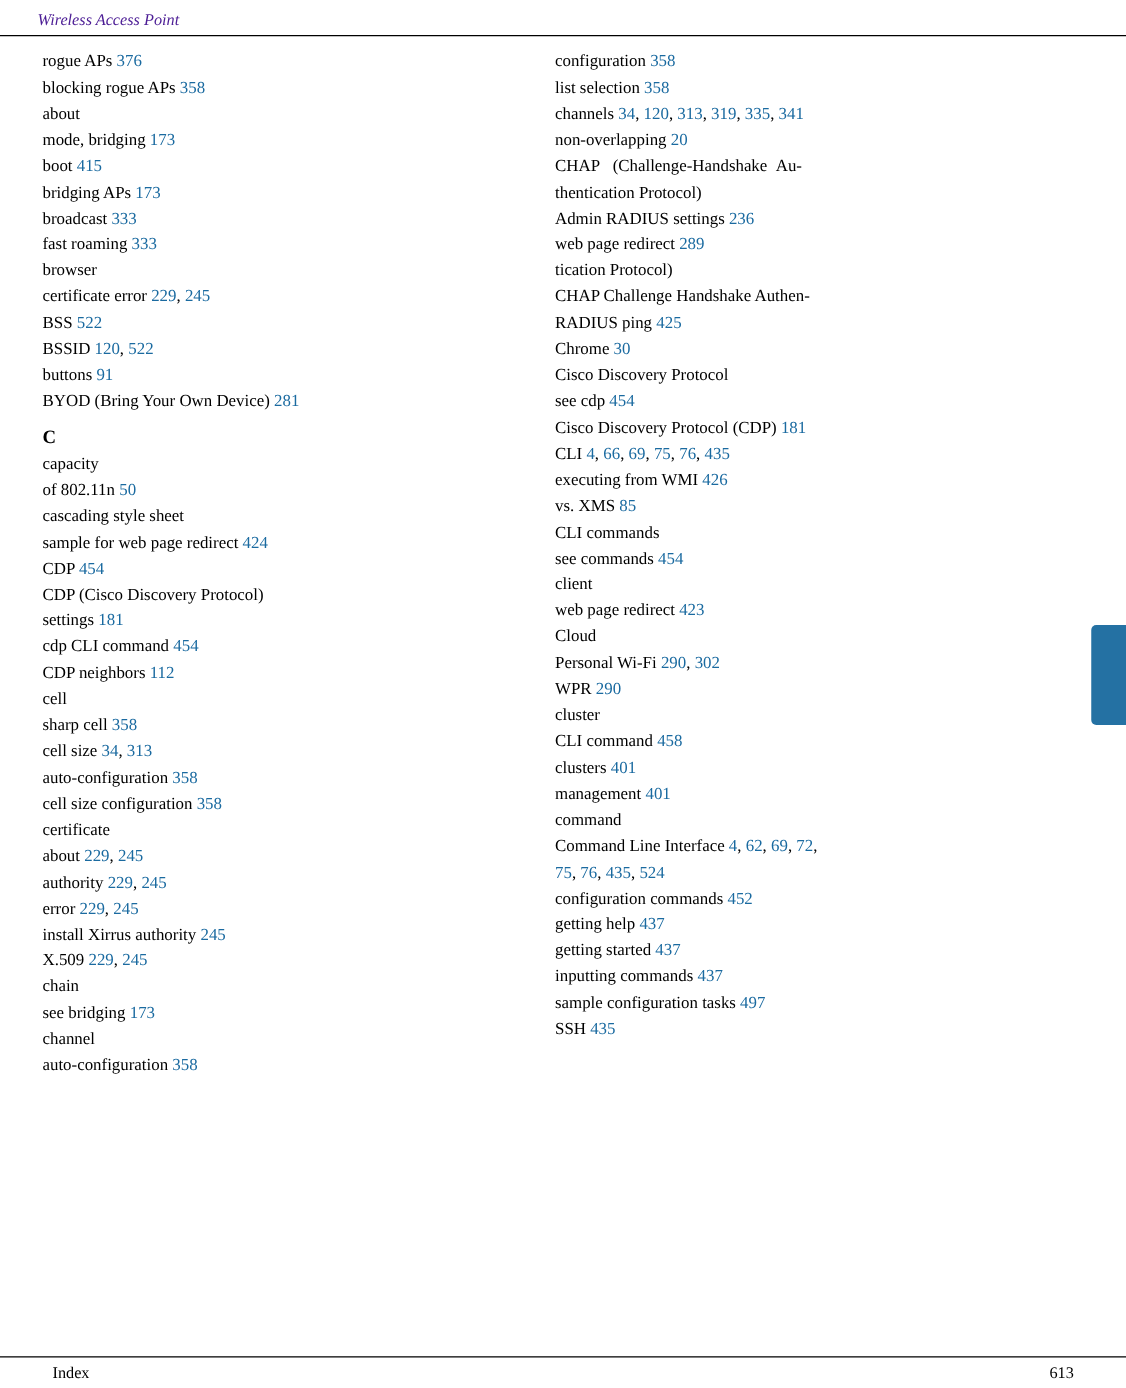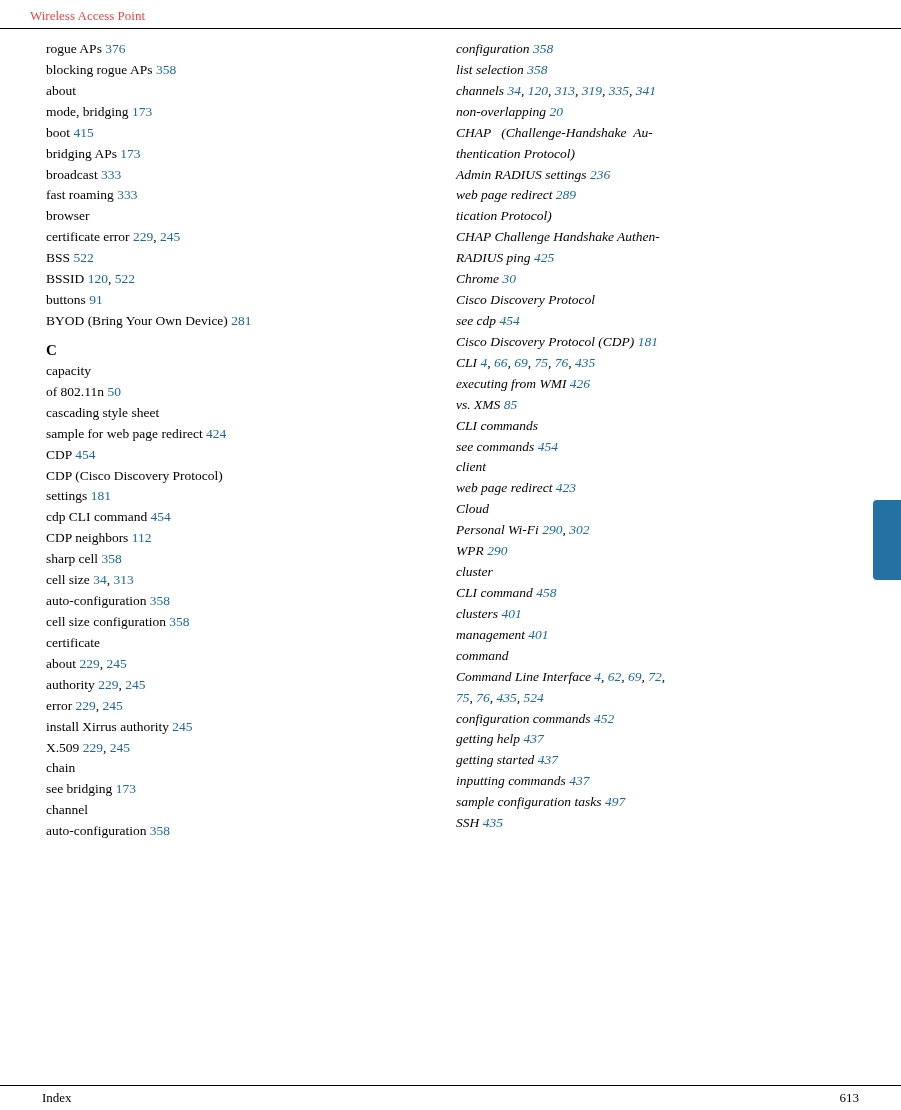--- a/index.html
+++ b/index.html
@@ -11,35 +11,35 @@
       width: 901px;
       min-height: 1110px;
       position: relative;
     }
     .page-header {
       padding: 8px 30px 4px 30px;
       border-bottom: 1.5px solid #000;
     }
     .page-header-title {
       font-size: 13px;
-      color: #ef4444;
+      color: #4c1d95;
+      font-style: italic;
     }
     .page-content {
       display: flex;
       flex-direction: row;
-      padding: 10px 0 0 16px;
+      padding: 10px 0 0 4px;
     }
     .col-left {
       width: 420px;
       padding: 0 20px 0 30px;
     }
     .col-right {
       width: 450px;
       padding: 0 30px 0 20px;
-      font-style: italic;
     }
     .index-entry {
       line-height: 1.55;
     }
     .section-header {
       font-size: 15px;
       font-weight: bold;
       margin-top: 10px;
       margin-bottom: 2px;
       display: block;
@@ -98,20 +98,21 @@
       </div>
       <div><span class="index-entry main-term">capacity</span></div>
       <div><span class="index-entry sub-term">of 802.11n <span class="link-num">50</span></span></div>
       <div><span class="index-entry main-term">cascading style sheet</span></div>
       <div><span class="index-entry sub-term">sample for web page redirect <span class="link-num">424</span></span></div>
       <div><span class="index-entry main-term">CDP <span class="link-num">454</span></span></div>
       <div><span class="index-entry main-term">CDP (Cisco Discovery Protocol)</span></div>
       <div><span class="index-entry sub-term">settings <span class="link-num">181</span></span></div>
       <div><span class="index-entry main-term">cdp CLI command <span class="link-num">454</span></span></div>
       <div><span class="index-entry main-term">CDP neighbors <span class="link-num">112</span></span></div>
+      <div><span class="index-entry main-term">cell</span></div>
       <div><span class="index-entry sub-term">sharp cell <span class="link-num">358</span></span></div>
       <div><span class="index-entry main-term">cell size <span class="link-num">34</span><span>, </span><span class="link-num">313</span></span></div>
       <div><span class="index-entry sub-term">auto-configuration <span class="link-num">358</span></span></div>
       <div><span class="index-entry main-term">cell size configuration <span class="link-num">358</span></span></div>
       <div><span class="index-entry main-term">certificate</span></div>
       <div><span class="index-entry sub-term">about <span class="link-num">229</span><span>, </span><span class="link-num">245</span></span></div>
       <div><span class="index-entry sub-term">authority <span class="link-num">229</span><span>, </span><span class="link-num">245</span></span></div>
       <div><span class="index-entry sub-term">error <span class="link-num">229</span><span>, </span><span class="link-num">245</span></span></div>
       <div><span class="index-entry sub-term">install Xirrus authority <span class="link-num">245</span></span></div>
       <div><span class="index-entry sub-term">X.509 <span class="link-num">229</span><span>, </span><span class="link-num">245</span></span></div>

